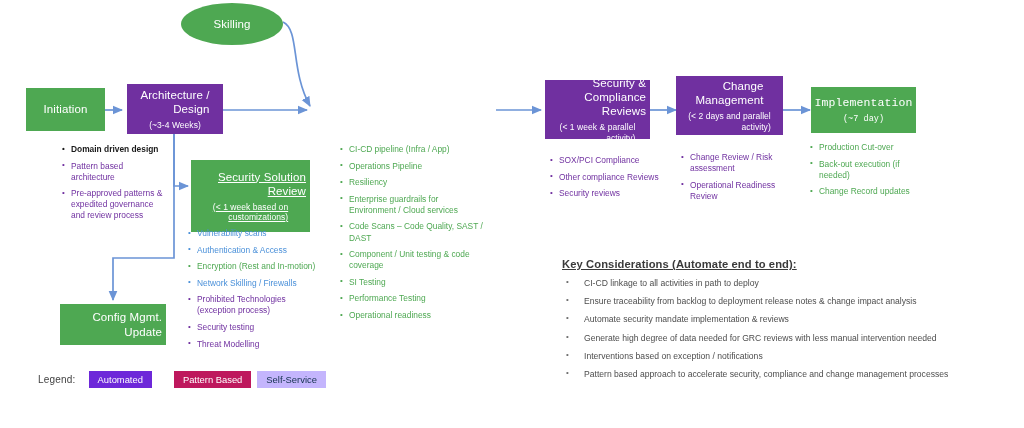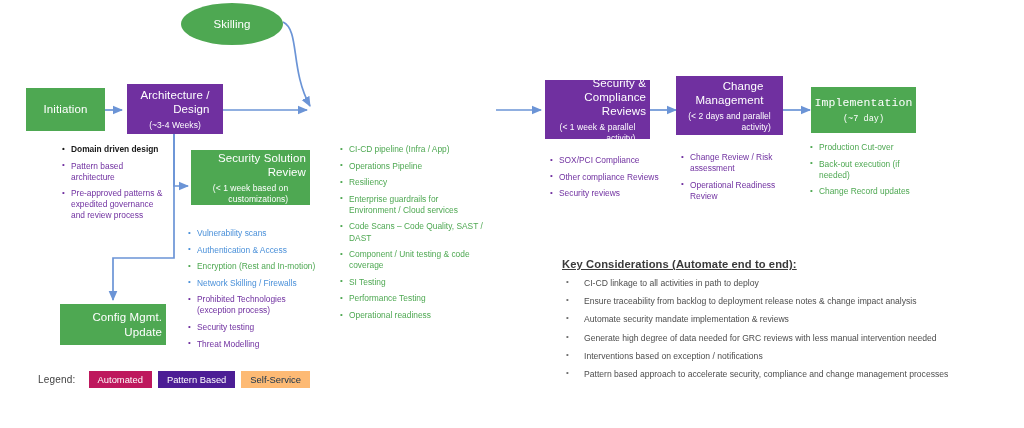--- a/index.html
+++ b/index.html
@@ -138,23 +138,23 @@
     height: 17px;
     display: flex;
     align-items: center;
     justify-content: center;
     font-size: 9.4px;
     color: #ffffff;
     margin-right: 6px;
     padding: 0 9px;
     box-sizing: border-box;
   }
-  #legend .chip.green  { background: #be185d; }
-  #legend .chip.purple { background: #4c1d95; }
-  #legend .chip.blue   { background: #fdba74; color: #13314d; }
+  #legend .chip.green  { background: #6d28d9; }
+  #legend .chip.purple { background: #be185d; margin-left: 16px; }
+  #legend .chip.blue   { background: #c4b5fd; color: #13314d; }
 </style>
 </head>
 <body>
 
 <div id="canvas">
 
   <svg id="arrows" viewBox="0 0 1024 428" xmlns="http://www.w3.org/2000/svg">
     <defs>
       <marker id="ah" markerWidth="7" markerHeight="7" refX="5.4" refY="3" orient="auto" markerUnits="strokeWidth">
         <path d="M0,0.4 L6,3 L0,5.6 z" fill="#6B94D6"></path>
@@ -186,21 +186,21 @@
 
   <div class="node green" style="left:26px; top:88px; width:79px; height:43px;">
     <div class="title">Initiation</div>
   </div>
 
   <div class="node purple" style="left:127px; top:84px; width:96px; height:50px;">
     <div class="title">Architecture /<br>Design</div>
     <div class="sub">(~3-4 Weeks)</div>
   </div>
 
-  <div class="node green" style="left:191px; top:150px; width:119px; height:55px;">
+  <div class="node green" style="left:191px; top:160px; width:119px; height:72px;text-decoration:underline;">
     <div class="title">Security Solution Review</div>
     <div class="sub">(&lt; 1 week based on<br>customizations)</div>
   </div>
 
   <div class="node green" style="left:60px; top:304px; width:106px; height:41px;">
     <div class="title">Config Mgmt. Update</div>
   </div>
 
 
   <div class="node purple" style="left:545px; top:80px; width:105px; height:59px;">

